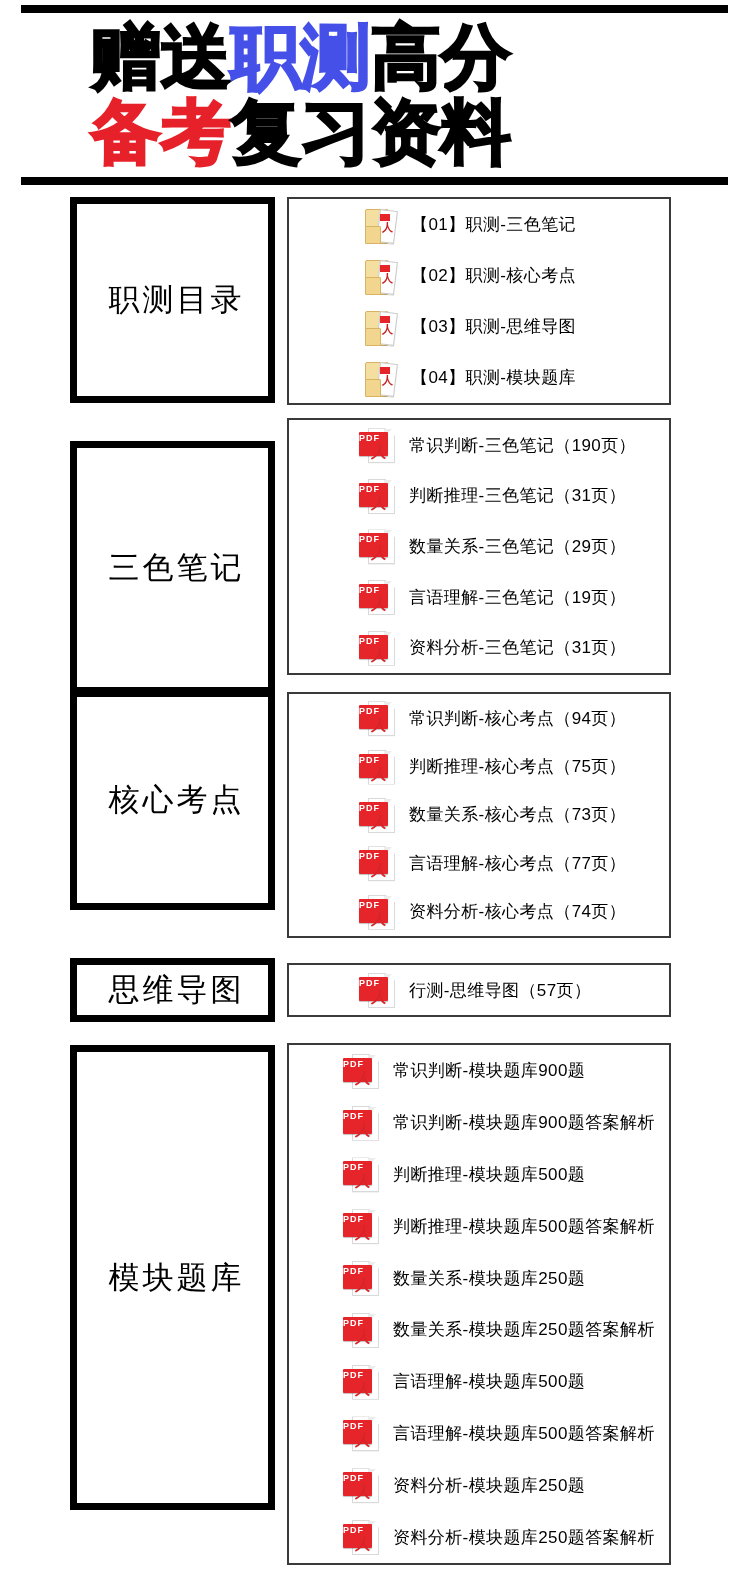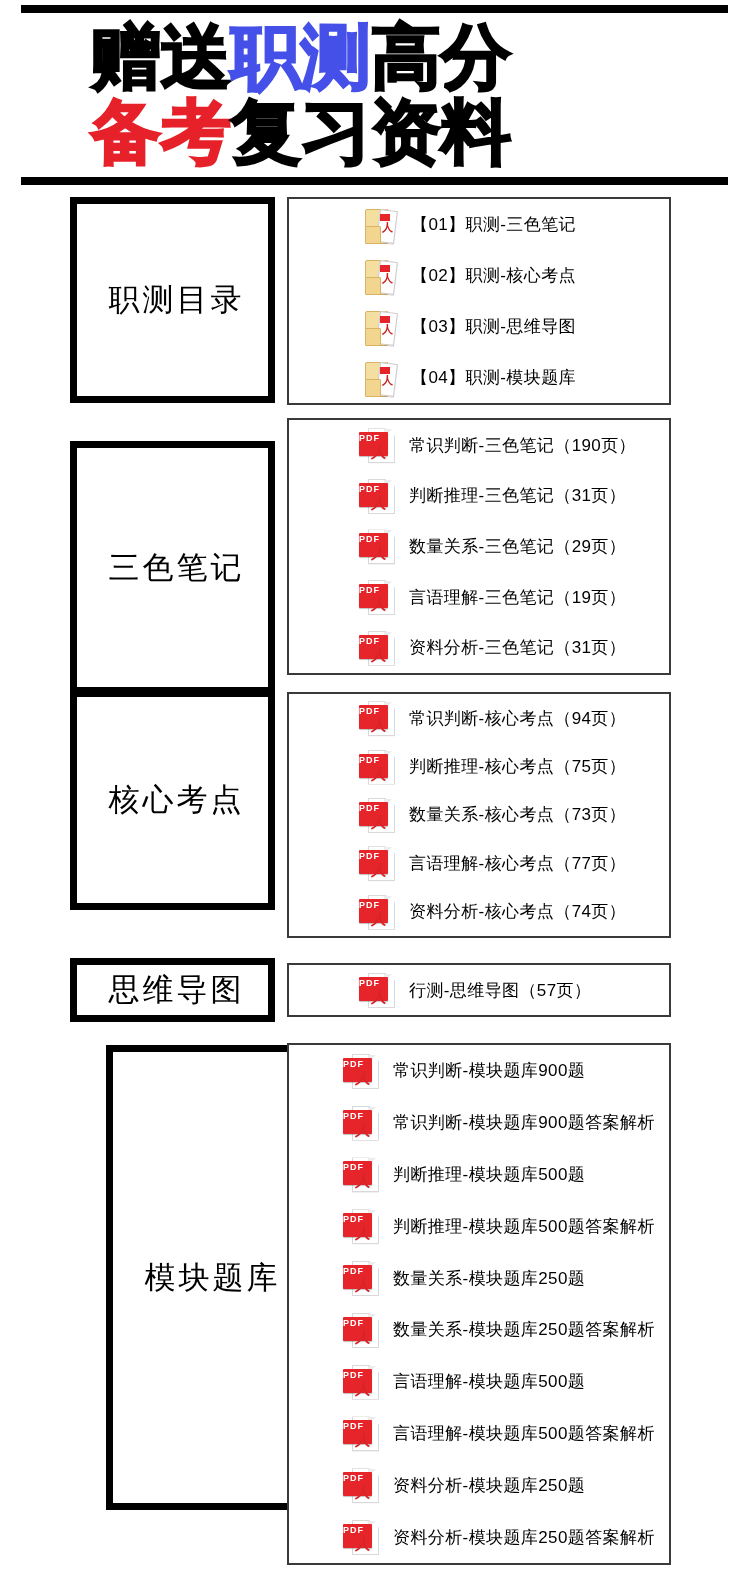--- a/index.html
+++ b/index.html
@@ -20,21 +20,21 @@
 
   
   .catbox{position:absolute;left:70px;width:205px;box-sizing:border-box;
           border:7px solid #000;background:#fff;display:flex;align-items:center;justify-content:center;padding-left:8px;}
   .catbox .catlabel{font-family:"Liberation Serif", serif;font-size:31px;color:#000;
           letter-spacing:3px;white-space:nowrap;}
   .cat1{top:197px;height:206px;}
   .cat2{top:441px;height:253px;}
   .cat3{top:690px;height:220px;}
   .cat4{top:958px;height:64px;}
-  .cat5{top:1045px;height:465px;margin-left:36px;}
+  .cat5{top:1045px;height:465px;}
 
   
   .list{position:absolute;left:287px;width:384px;box-sizing:border-box;
         border:2px solid #3a3a3a;background:#fff;
         display:flex;flex-direction:column;justify-content:space-around;}
   .list1{top:197px;height:208px;}
   .list2{top:418px;height:257px;}
   .list3{top:692px;height:246px;}
   .list4{top:963px;height:54px;}
   .list5{top:1043px;height:522px;}

